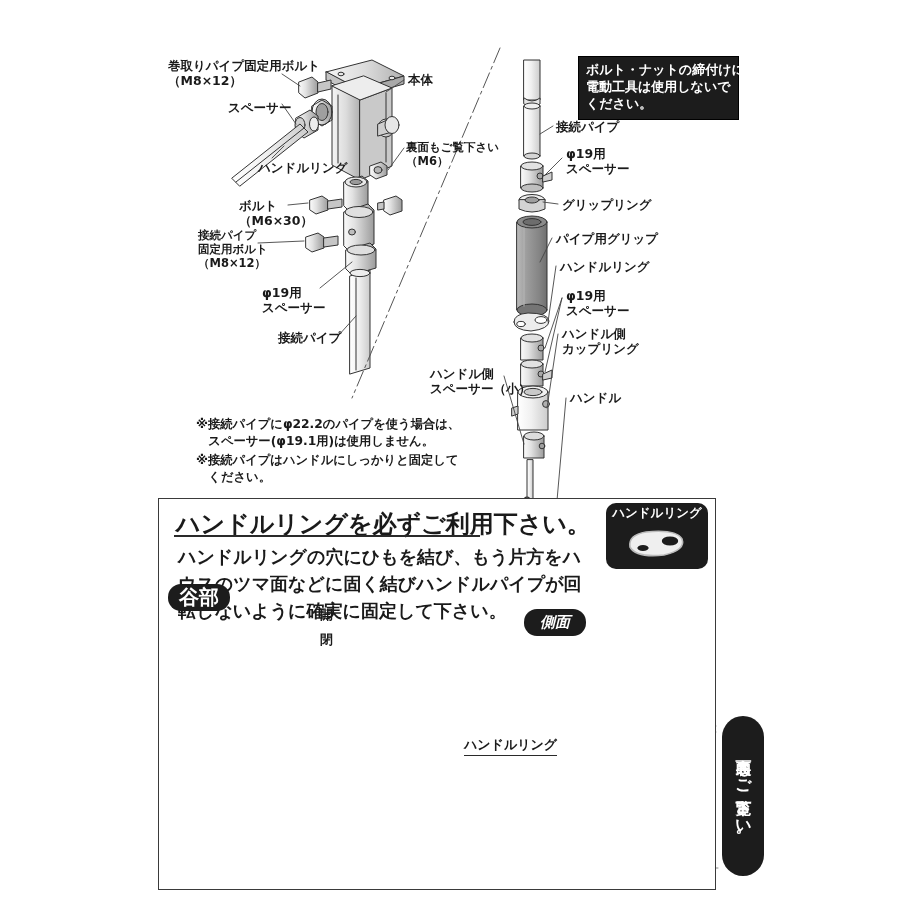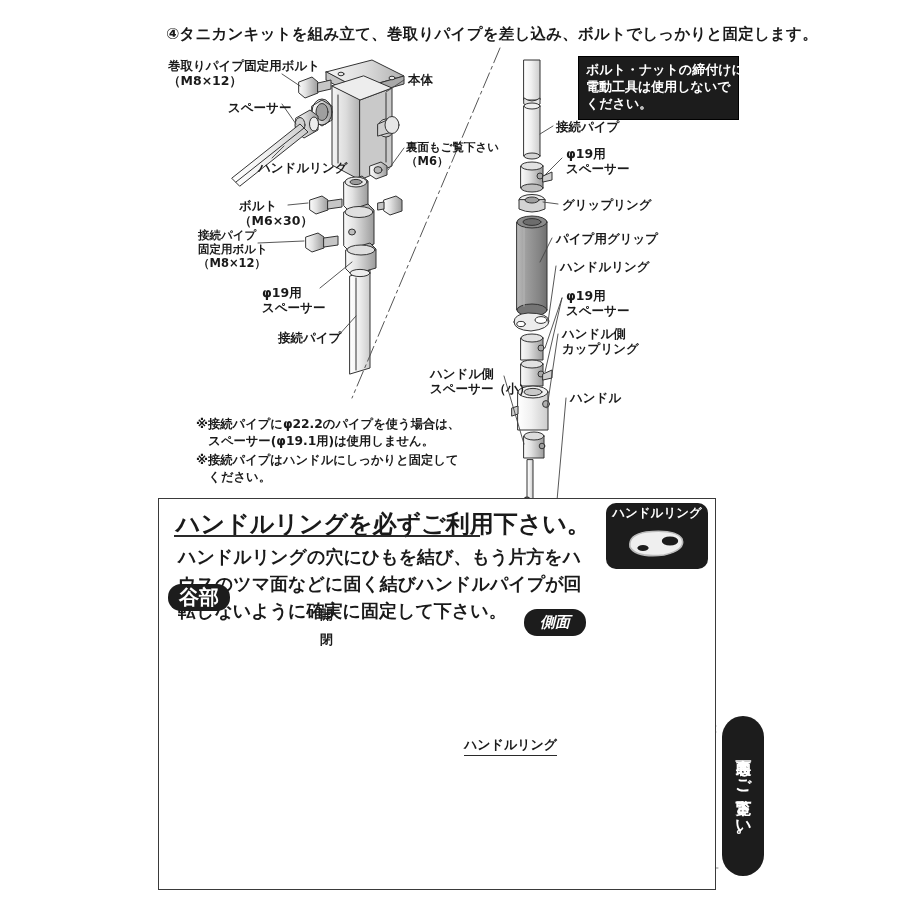--- a/index.html
+++ b/index.html
@@ -89,21 +89,20 @@
   }
 
   svg{position:absolute;left:0;top:0;overflow:visible;}
   .svgwrap{position:absolute;left:0;top:0;width:900px;height:900px;pointer-events:none;}
 </style>
 </head>
 <body>
 
 <div class="page">
 
-  <div class="step-title">④タニカンキットを組み立て、巻取りパイプを差し込み、ボルトでしっかりと固定します。</div>
 
   <div class="blackbox warn-box">ボルト・ナットの締付けに
 電動工具は使用しないで
 ください。</div>
 
   <div class="svgwrap">
   <svg width="900" height="900" viewBox="0 0 900 900" xmlns="http://www.w3.org/2000/svg">
     <defs>
       <linearGradient id="gMetal" x1="0" y1="0" x2="1" y2="0">
         <stop offset="0%" stop-color="#fafafa"></stop>

